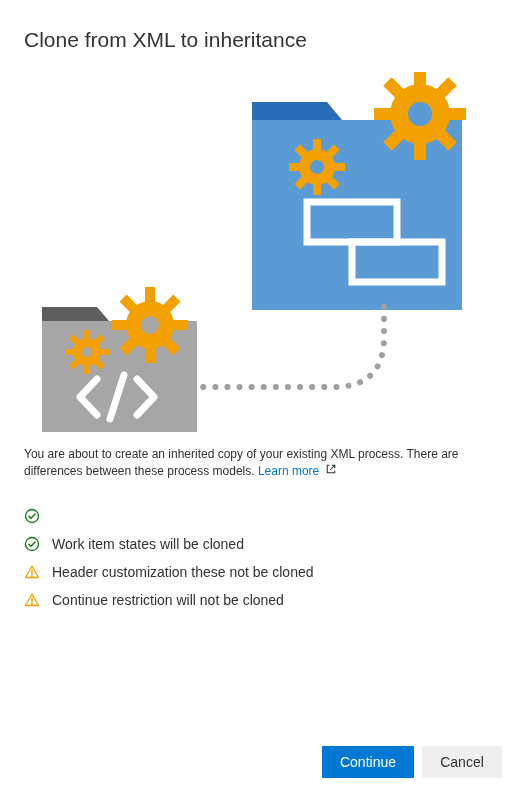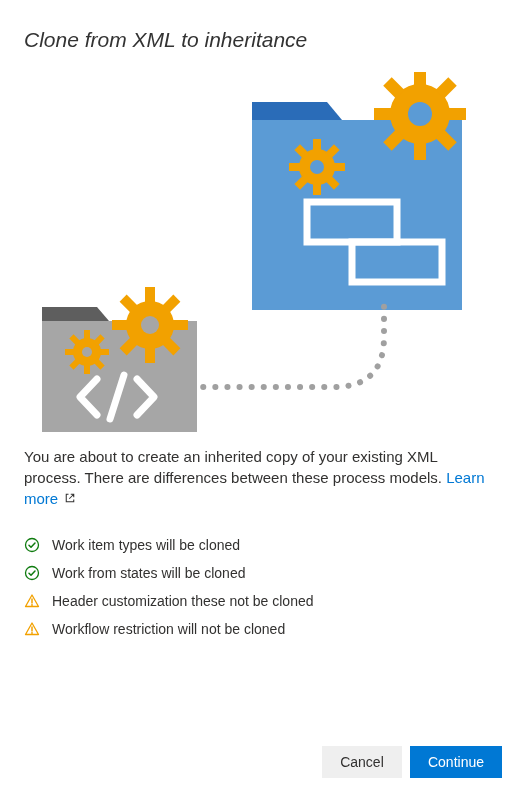--- a/index.html
+++ b/index.html
@@ -14,29 +14,28 @@
     color: #323130;
   }
   .container {
     padding: 28px 24px 0 24px;
   }
   h1 {
     font-size: 21px;
     font-weight: 400;
     margin: 0 0 20px 0;
     color: #333;
-    font-style: italic;
   }
   .illustration {
     width: 100%;
     height: 360px;
     position: relative;
   }
   .description {
-    font-size: 15px;
+    font-size: 12px;
     line-height: 1.4;
     color: #323130;
     margin: 14px 0 22px 0;
   }
   .learn-more {
     color: #0078d4;
     text-decoration: none;
     cursor: pointer;
   }
   .ext-icon {
@@ -203,50 +202,49 @@
   </p>
 
   <ul class="item-list">
     <li>
       <span class="icon">
         <svg width="16" height="16" viewBox="0 0 16 16">
             <circle cx="8" cy="8" r="6.5" fill="none" stroke="#0f7b0f" stroke-width="1.3"></circle>
             <path d="M5 8.2 L7 10.2 L11 6" fill="none" stroke="#0f7b0f" stroke-width="1.5" stroke-linecap="round" stroke-linejoin="round"></path>
           </svg>
       </span>
-      <span>Work item types will be cloned</span>
     </li>
     <li>
       <span class="icon">
         <svg width="16" height="16" viewBox="0 0 16 16">
             <circle cx="8" cy="8" r="6.5" fill="none" stroke="#0f7b0f" stroke-width="1.3"></circle>
             <path d="M5 8.2 L7 10.2 L11 6" fill="none" stroke="#0f7b0f" stroke-width="1.5" stroke-linecap="round" stroke-linejoin="round"></path>
           </svg>
       </span>
-      <span>Work from states will be cloned</span>
+      <span>Work item states will be cloned</span>
     </li>
     <li>
       <span class="icon">
         <svg width="16" height="16" viewBox="0 0 16 16">
             <path d="M8 2 L14.5 13.5 H1.5 Z" fill="none" stroke="#f2a100" stroke-width="1.3" stroke-linejoin="round"></path>
             <line x1="8" y1="6" x2="8" y2="10" stroke="#f2a100" stroke-width="1.5" stroke-linecap="round"></line>
             <circle cx="8" cy="12" r="0.9" fill="#f2a100"></circle>
           </svg>
       </span>
       <span>Header customization these not be cloned</span>
     </li>
     <li>
       <span class="icon">
         <svg width="16" height="16" viewBox="0 0 16 16">
             <path d="M8 2 L14.5 13.5 H1.5 Z" fill="none" stroke="#f2a100" stroke-width="1.3" stroke-linejoin="round"></path>
             <line x1="8" y1="6" x2="8" y2="10" stroke="#f2a100" stroke-width="1.5" stroke-linecap="round"></line>
             <circle cx="8" cy="12" r="0.9" fill="#f2a100"></circle>
           </svg>
       </span>
-      <span>Workflow restriction will not be cloned</span>
+      <span>Continue restriction will not be cloned</span>
     </li>
   </ul>
 </div>
 
 <div class="footer">
+  <button class="btn btn-primary">Continue</button>
   <button class="btn btn-secondary">Cancel</button>
-  <button class="btn btn-primary">Continue</button>
 </div>
 
 </body></html>

